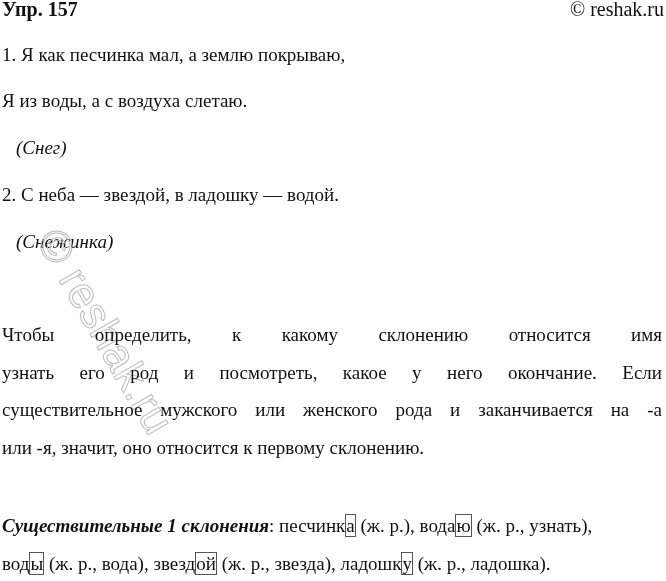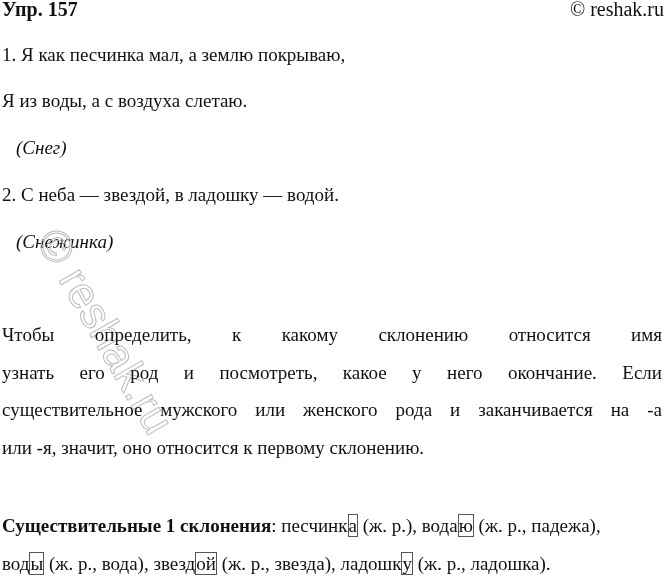--- a/index.html
+++ b/index.html
@@ -11,21 +11,21 @@
   .title { position: absolute; left: 0; top: 0; font-weight: bold; font-size: 20px; }
   .copy { position: absolute; right: 0; top: 0; font-size: 20px; }
   .line { position: absolute; left: 2px; white-space: nowrap; }
   .it { font-style: italic; margin-left: 14px; }
   .para {
     position: absolute; left: 2px; top: 293px; width: 660px;
     line-height: 37.5px; text-align: justify; font-size: 19px; margin-top: 23px;
   }
   .para span.l { display: block; text-align-last: justify; }
   .para span.l.last { text-align-last: left; }
-  .bi { font-weight: bold; }
+  .bi { font-weight: bold; font-style: italic; }
   .box { border: 1px solid #555; padding: 0 0px; }
   .wm {
     position: absolute; left: 30px; top: 235px; font-size: 44px;
     color: transparent; -webkit-text-stroke: 1px #bbb; transform: rotate(60deg);
     transform-origin: left top; font-family: "Liberation Sans", sans-serif;
     pointer-events: none; left: 70px; top: 220px;
   }
 </style>
 </head>
 <body>
@@ -44,17 +44,17 @@
 <div class="wm">© reshak.ru</div>
 
 <div class="para">
   <span class="l">Чтобы определить, к какому склонению относится имя</span>
   <span class="l">узнать его род и посмотреть, какое у него окончание. Если</span>
   <span class="l">существительное мужского или женского рода и заканчивается на -а</span>
   <span class="l last">или -я, значит, оно относится к первому склонению.</span>
 </div>
 
 <div class="line" style="top:515px">
-  <span class="bi">Существительные 1 склонения</span>: <span>песчинк</span><span class="box">а</span><span> (ж. р.), </span><span>вода</span><span class="box">ю</span><span> (ж. р., падежа),</span>
+  <span class="bi">Существительные 1 склонения</span>: <span>песчинк</span><span class="box">а</span><span> (ж. р.), </span><span>вода</span><span class="box">ю</span><span> (ж. р., узнать),</span>
 </div>
 <div class="line" style="top:553px">
   <span>вод</span><span class="box">ы</span><span> (ж. р., вода), </span><span>звезд</span><span class="box">ой</span><span> (ж. р., звезда), </span><span>ладошк</span><span class="box">у</span><span> (ж. р., ладошка).</span>
 </div>
 
 </body></html>

